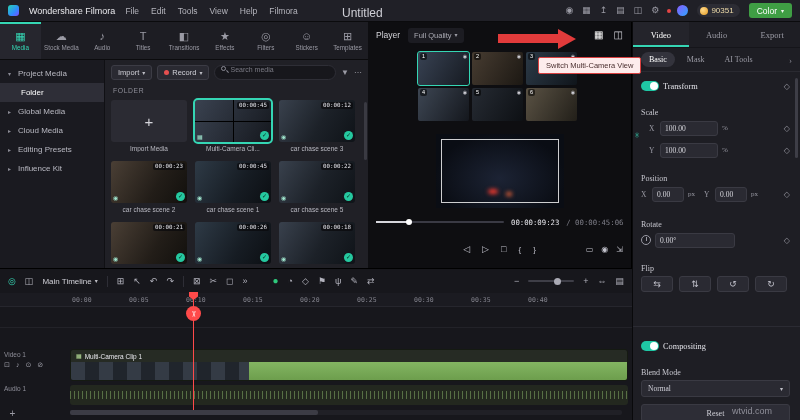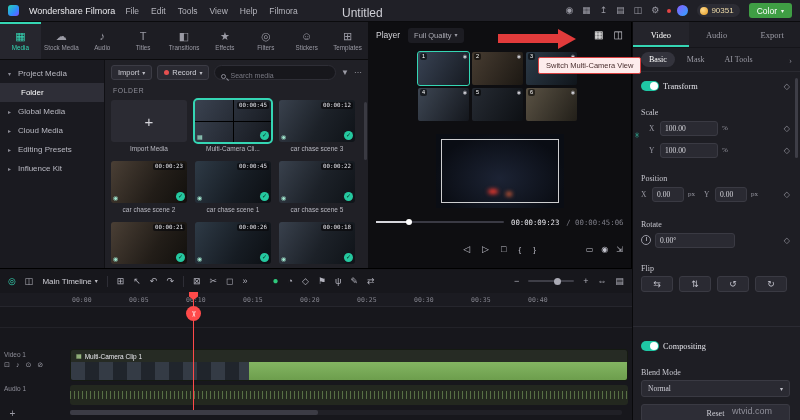--- a/index.html
+++ b/index.html
@@ -39,21 +39,21 @@
   .side-item .chev { font-size:6px; color:#8a8a94; width:6px; }
   .side-item.child { padding-left:21px; }
   .side-item.active { background:#2e2e37; color:#fff; }
 
   
   .media-area { position:absolute; left:105px; top:60px; width:263px; height:208px; background:#202026; overflow:hidden; }
   .media-toolbar { display:flex; align-items:center; gap:5px; padding:5px 6px 0 6px; }
   .pill-btn { display:flex; align-items:center; gap:3px; background:#2a2a32; border:1px solid #3c3c45; border-radius:3px;
               height:15px; padding:0 6px; color:#cfcfd6; font-size:7.5px; font-family:inherit; white-space:nowrap; }
   .rec-dot { width:5px; height:5px; border-radius:50%; background:#e65050; }
-  .search-box { flex:1; display:flex; align-items:flex-end; gap:4px; background:#17171c; border:1px solid #2e2e36;
+  .search-box { flex:1; display:flex; align-items:flex-start; gap:4px; background:#17171c; border:1px solid #2e2e36;
                 border-radius:8px; height:15px; padding:0 6px; min-width:0; }
   .search-glyph { width:5px; height:5px; border:1px solid #8a8a94; border-radius:50%; position:relative; flex:0 0 auto; }
   .search-glyph::after { content:""; position:absolute; left:4px; top:4px; width:3px; height:1px; background:#8a8a94; transform:rotate(45deg); }
   .search-box input { flex:1; min-width:0; background:transparent; border:none; outline:none; color:#cfcfd6; font-size:7px; font-family:inherit; }
   .search-box input::placeholder { color:#7a7a84; }
   .tool-icon { font-size:8px; color:#9a9aa4; }
   .folder-title { padding:7px 8px 0; font-size:6.8px; letter-spacing:.6px; color:#8e8e98; }
   .mgrid { position:absolute; left:6px; top:40px; width:253px; display:flex; flex-wrap:wrap; column-gap:8px; row-gap:9px; }
   .mcard { width:76px; }
   .mthumb { width:76px; height:42px; border-radius:3px; position:relative; overflow:hidden; }

